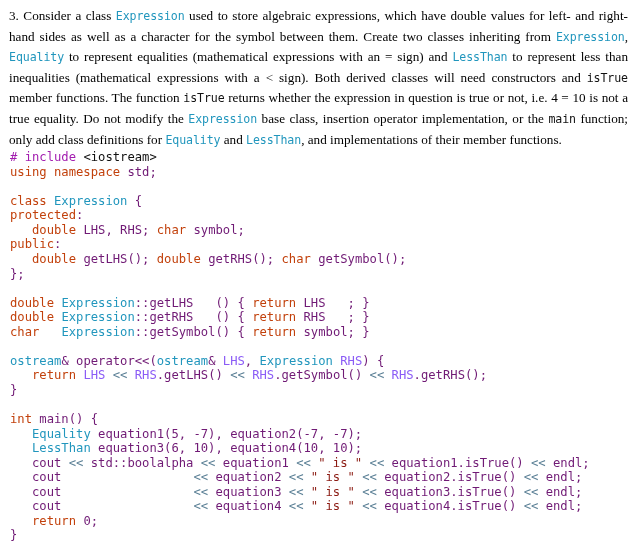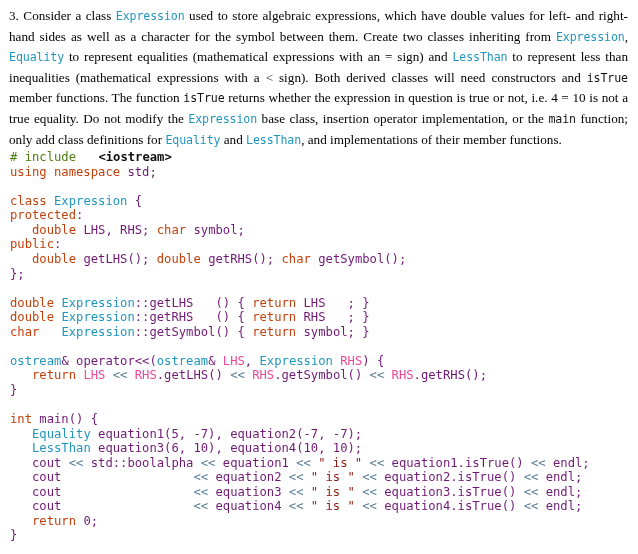--- a/index.html
+++ b/index.html
@@ -56,25 +56,25 @@
   }
   .codeblock .ln {
     display: block;
     min-height: 14.55px;
   }
 
   
   .t-kw      { color: #c2410c; }            
   .t-type    { color: #2196bd; }            
   .t-plain   { color: #701a75; }            
-  .t-dim     { color: #ec4899; }            
+  .t-dim     { color: #8b5cf6; }            
   .t-op      { color: #5a7f95; }            
   .t-str     { color: #8b1a12; }            
-  .t-pre     { color: #4d7c0f; }            
-  .t-hdr     { color: #111111; font-weight: bold; margin-left: 15px; }
+  .t-pre     { color: #a21caf; }            
+  .t-hdr     { color: #111111; font-weight: normal; }
 </style>
 </head>
 <body>
 
 <div class="page">
 
   <p class="prompt">3. Consider a class <span class="code tealcode">Expression</span> used to store algebraic expressions, which have double values for left- and right-hand sides as well as a character for the symbol between them. Create two classes inheriting from <span class="code tealcode">Expression</span>, <span class="code tealcode">Equality</span> to represent equalities (mathematical expressions with an = sign) and <span class="code tealcode">LessThan</span> to represent less than inequalities (mathematical expressions with a &lt; sign). Both derived classes will need constructors and <span class="code blackcode">isTrue</span> member functions. The function <span class="code blackcode">isTrue</span> returns whether the expression in question is true or not, i.e. 4 = 10 is not a true equality. Do not modify the <span class="code tealcode">Expression</span> base class, insertion operator implementation, or the <span class="code blackcode">main</span> function; only add class definitions for <span class="code tealcode">Equality</span> and <span class="code tealcode">LessThan</span>, and implementations of their member functions.</p>
 
   <pre class="codeblock"><span class="ln"><span class="t-pre"># include </span><span class="t-hdr">&lt;iostream&gt;</span></span><span class="ln"><span class="t-kw">using namespace </span><span class="t-plain">std;</span></span><span class="ln">&nbsp;</span><span class="ln"><span class="t-kw">class </span><span class="t-type">Expression</span><span class="t-plain"> {</span></span><span class="ln"><span class="t-kw">protected</span><span class="t-plain">:</span></span><span class="ln"><span class="t-plain">   </span><span class="t-kw">double </span><span class="t-plain">LHS, RHS; </span><span class="t-kw">char </span><span class="t-plain">symbol;</span></span><span class="ln"><span class="t-kw">public</span><span class="t-plain">:</span></span><span class="ln"><span class="t-plain">   </span><span class="t-kw">double </span><span class="t-plain">getLHS(); </span><span class="t-kw">double </span><span class="t-plain">getRHS(); </span><span class="t-kw">char </span><span class="t-plain">getSymbol();</span></span><span class="ln"><span class="t-plain">};</span></span><span class="ln">&nbsp;</span><span class="ln"><span class="t-kw">double </span><span class="t-type">Expression</span><span class="t-plain">::getLHS   () { </span><span class="t-kw">return </span><span class="t-plain">LHS   ; }</span></span><span class="ln"><span class="t-kw">double </span><span class="t-type">Expression</span><span class="t-plain">::getRHS   () { </span><span class="t-kw">return </span><span class="t-plain">RHS   ; }</span></span><span class="ln"><span class="t-kw">char   </span><span class="t-type">Expression</span><span class="t-plain">::getSymbol() { </span><span class="t-kw">return </span><span class="t-plain">symbol; }</span></span><span class="ln">&nbsp;</span><span class="ln"><span class="t-type">ostream</span><span class="t-plain">&amp; operator&lt;&lt;(</span><span class="t-type">ostream</span><span class="t-plain">&amp; </span><span class="t-dim">LHS</span><span class="t-plain">, </span><span class="t-type">Expression </span><span class="t-dim">RHS</span><span class="t-plain">) {</span></span><span class="ln"><span class="t-plain">   </span><span class="t-kw">return </span><span class="t-dim">LHS </span><span class="t-op">&lt;&lt; </span><span class="t-dim">RHS</span><span class="t-plain">.getLHS() </span><span class="t-op">&lt;&lt; </span><span class="t-dim">RHS</span><span class="t-plain">.getSymbol() </span><span class="t-op">&lt;&lt; </span><span class="t-dim">RHS</span><span class="t-plain">.getRHS();</span></span><span class="ln"><span class="t-plain">}</span></span><span class="ln">&nbsp;</span><span class="ln"><span class="t-kw">int </span><span class="t-plain">main() {</span></span><span class="ln"><span class="t-plain">   </span><span class="t-type">Equality </span><span class="t-plain">equation1(5, -7), equation2(-7, -7);</span></span><span class="ln"><span class="t-plain">   </span><span class="t-type">LessThan </span><span class="t-plain">equation3(6, 10), equation4(10, 10);</span></span><span class="ln"><span class="t-plain">   cout </span><span class="t-op">&lt;&lt; </span><span class="t-plain">std::boolalpha </span><span class="t-op">&lt;&lt; </span><span class="t-plain">equation1 </span><span class="t-op">&lt;&lt; </span><span class="t-str">" is " </span><span class="t-op">&lt;&lt; </span><span class="t-plain">equation1.isTrue() </span><span class="t-op">&lt;&lt; </span><span class="t-plain">endl;</span></span><span class="ln"><span class="t-plain">   cout                  </span><span class="t-op">&lt;&lt; </span><span class="t-plain">equation2 </span><span class="t-op">&lt;&lt; </span><span class="t-str">" is " </span><span class="t-op">&lt;&lt; </span><span class="t-plain">equation2.isTrue() </span><span class="t-op">&lt;&lt; </span><span class="t-plain">endl;</span></span><span class="ln"><span class="t-plain">   cout                  </span><span class="t-op">&lt;&lt; </span><span class="t-plain">equation3 </span><span class="t-op">&lt;&lt; </span><span class="t-str">" is " </span><span class="t-op">&lt;&lt; </span><span class="t-plain">equation3.isTrue() </span><span class="t-op">&lt;&lt; </span><span class="t-plain">endl;</span></span><span class="ln"><span class="t-plain">   cout                  </span><span class="t-op">&lt;&lt; </span><span class="t-plain">equation4 </span><span class="t-op">&lt;&lt; </span><span class="t-str">" is " </span><span class="t-op">&lt;&lt; </span><span class="t-plain">equation4.isTrue() </span><span class="t-op">&lt;&lt; </span><span class="t-plain">endl;</span></span><span class="ln"><span class="t-plain">   </span><span class="t-kw">return </span><span class="t-plain">0;</span></span><span class="ln"><span class="t-plain">}</span></span></pre>
 

